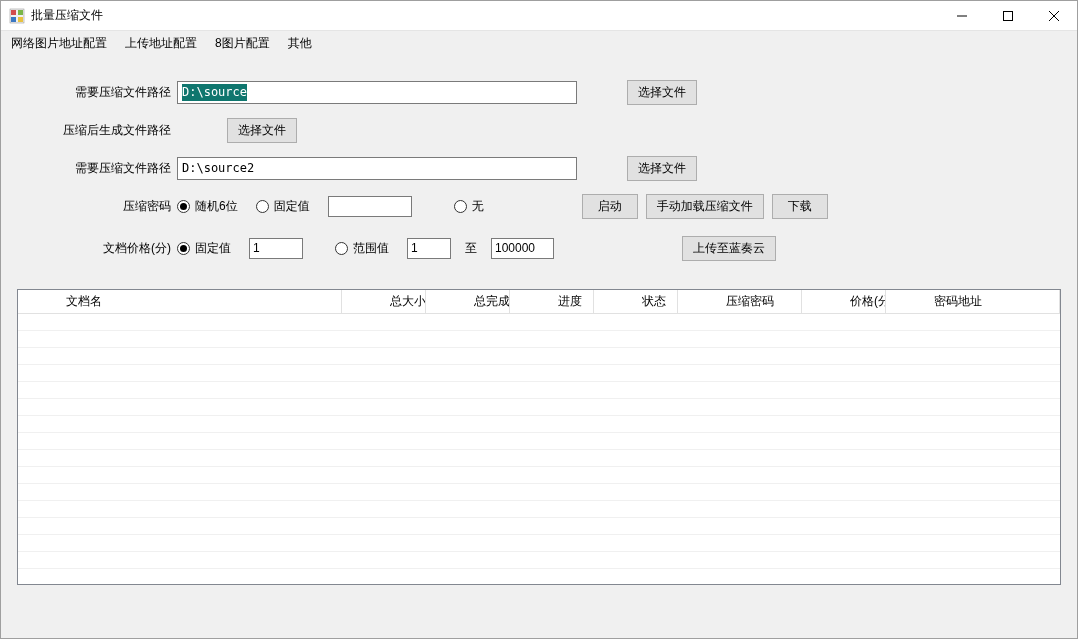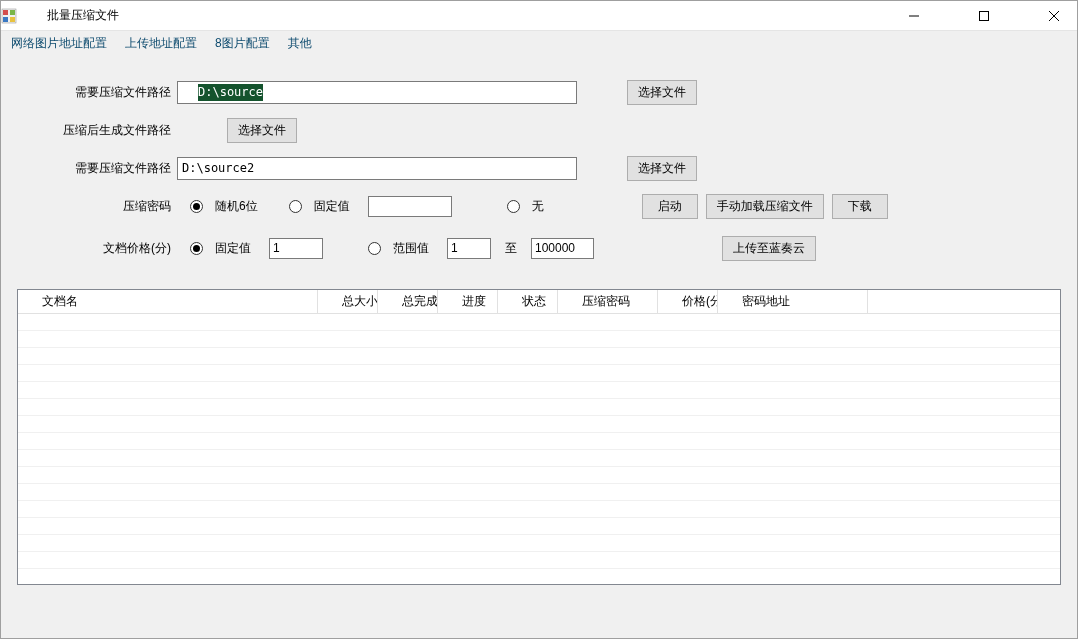--- a/index.html
+++ b/index.html
@@ -17,22 +17,22 @@
       border: 1px solid #9f9f9f;
       display: flex;
       flex-direction: column;
     }
     
     .titlebar {
       height: 30px;
       background: #fff;
       display: flex;
       align-items: center;
+      padding-left: 8px;
       border-bottom: 1px solid #e5e5e5;
-      gap: 24px;
     }
     .titlebar .icon {
       width: 16px;
       height: 16px;
       margin-right: 6px;
       display: flex;
       align-items: center;
       justify-content: center;
     }
     .titlebar .title {
@@ -54,21 +54,21 @@
     .menubar {
       height: 24px;
       background: #f0f0f0;
       display: flex;
       align-items: center;
       padding-left: 10px;
       gap: 18px;
     }
     .menubar .menuitem {
       font-size: 12px;
-      color: #0c4a6e;
+      color: #000000;
       line-height: 24px;
     }
     
     .form-area {
       padding: 24px 28px 10px 16px;
     }
     .form-row {
       display: flex;
       align-items: center;
       margin-bottom: 12px;
@@ -87,25 +87,24 @@
       font-family: "SimSun", monospace;
       font-size: 12px;
       padding: 2px 4px;
       line-height: 17px;
     }
     .text-input.path { width: 400px; }
     .text-input.path.selected {
       background: #fff;
     }
     .sel-text {
-      background: #14532d;
+      background: #0f766e;
       color: #fff;
       display: inline-block;
       font-family: "SimSun", monospace;
-      margin-left: 16px;
     }
     .btn {
       height: 25px;
       min-width: 68px;
       border: 1px solid #adadad;
       background: #e1e1e1;
       font-size: 12px;
       padding: 0 10px;
       cursor: default;
       display: inline-flex;
@@ -114,23 +113,22 @@
     }
     .btn-gap { width: 50px; }
     .radio-group {
       display: flex;
       align-items: center;
       gap: 8px;
     }
     .radio-wrap {
       display: flex;
       align-items: center;
-      gap: 12px;
+      gap: 5px;
       margin-right: 10px;
-      margin-left: 13px;
     }
     .radio {
       width: 13px;
       height: 13px;
       border: 1px solid #333;
       border-radius: 50%;
       display: inline-flex;
       align-items: center;
       justify-content: center;
       background: #fff;
@@ -181,20 +179,21 @@
       border-bottom: 1px solid #e1e1e1;
     }
     .lv-col {
       padding: 4px 24px;
       font-size: 12px;
       border-right: 1px solid #e1e1e1;
       display: flex;
       align-items: center;
       white-space: nowrap;
       overflow: hidden;
+      margin-left: 24px;
     }
     .lv-body {
       flex: 1;
       overflow: hidden;
     }
     .lv-row {
       height: 17px;
       border-bottom: 1px solid #f0f0f0;
     }
     .lv-row:nth-child(even) { background: #fff; }

